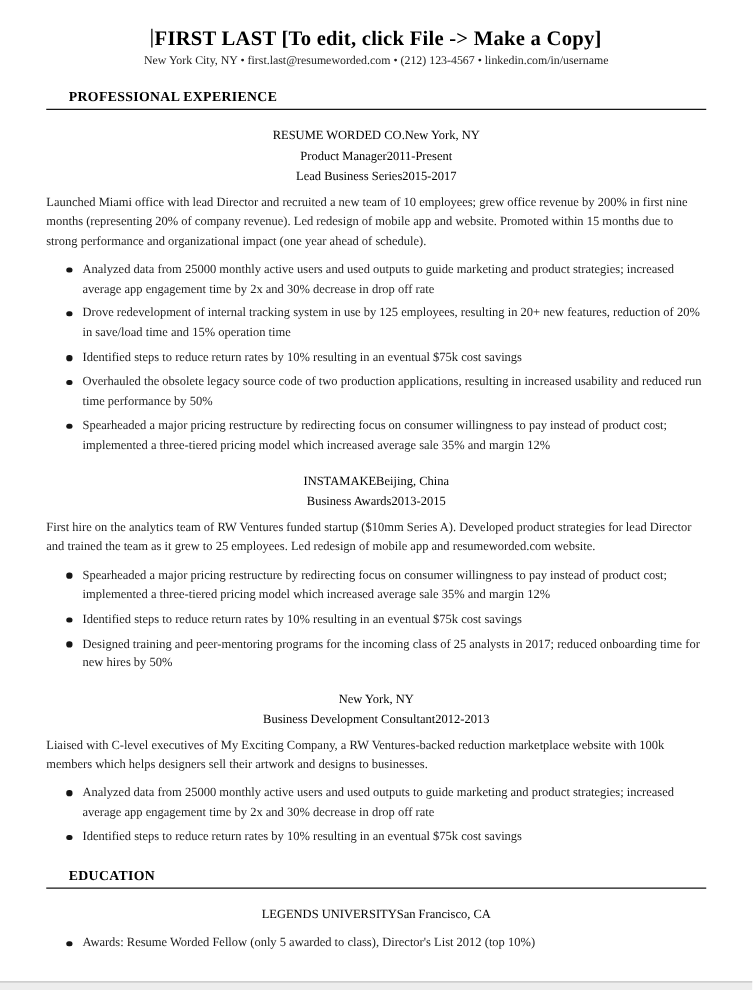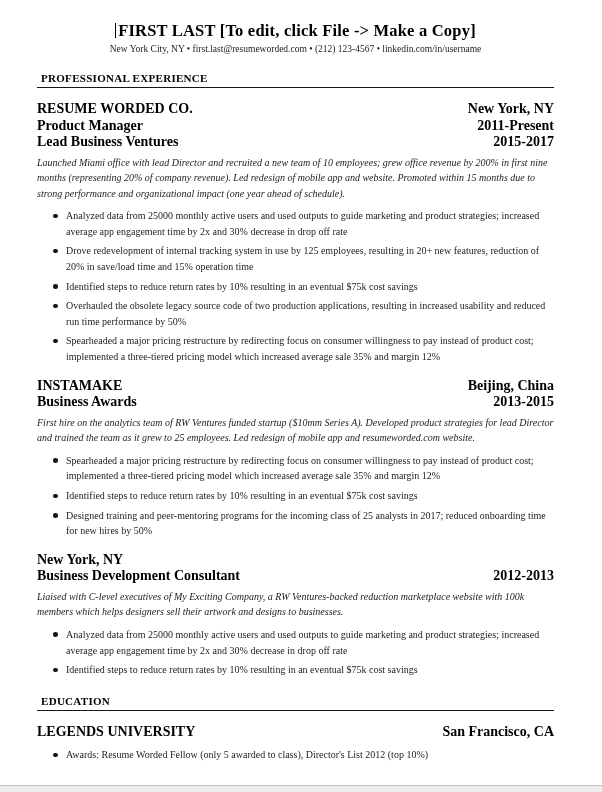--- a/index.html
+++ b/index.html
@@ -10,21 +10,21 @@
   body {
     width: 602px;
     height: 792px;
     position: relative;
     overflow: hidden;
     font-family: "Liberation Serif", serif;
     color: #1c1c1c;
     -webkit-font-smoothing: antialiased;
   }
   .page {
-    padding: 21px 48px 0 37px;
+    padding: 21px 37px 0 37px;
     box-sizing: border-box;
   }
   
   .doc-header { text-align: center; }
   h1.name {
     margin: 0;
     font-size: 16.5px;
     line-height: 20px;
     font-weight: bold;
     color: #000;
@@ -40,52 +40,51 @@
     vertical-align: -2px;
   }
   .contact {
     margin: 2px 0 0 0;
     font-size: 9.5px;
     line-height: 12px;
     color: #1c1c1c;
   }
   
   h2.section-heading {
-    margin: 16px 0 2px 4px;
+    margin: 16px 0 2px 18px;
     font-size: 11px;
     line-height: 14px;
     font-weight: bold;
     color: #000;
     letter-spacing: 0.3px;
   }
   .rule {
     height: 0;
     border-top: 1.6px solid #161616;
     margin: 0 0 1px 0;
   }
   
   .entry { margin-top: 13px; }
   .row {
     display: flex;
-    justify-content: space-between;
+    justify-content: center;
     align-items: baseline;
-    font-size: 14px;
+    font-size: 10px;
     line-height: 16.5px;
-    font-weight: bold;
+    font-weight: normal;
     color: #000;
   }
   .row .left  { text-align: left; }
   .row .right { text-align: right; white-space: nowrap; }
   .degree { font-style: italic; }
   .summary {
     margin: 4px 0 0 0;
     font-size: 10px;
     line-height: 15.6px;
     color: #1c1c1c;
-    font-style: italic;
   }
   ul.bullets {
     list-style: none;
     margin: 7px 0 0 0;
     padding: 0;
   }
   ul.bullets li {
     position: relative;
     padding-left: 29px;
     font-size: 10px;
@@ -132,21 +131,21 @@
     <div class="entry">
       <div class="row">
         <span class="left">RESUME WORDED CO.</span>
         <span class="right">New York, NY</span>
       </div>
       <div class="row">
         <span class="left">Product Manager</span>
         <span class="right">2011-Present</span>
       </div>
       <div class="row">
-        <span class="left">Lead Business Ventures</span>
+        <span class="left">Lead Business Series</span>
         <span class="right">2015-2017</span>
       </div>
       <p class="summary">Launched Miami office with lead Director and recruited a new team of 10 employees; grew office revenue by 200% in first nine months (representing 20% of company revenue). Led redesign of mobile app and website. Promoted within 15 months due to strong performance and organizational impact (one year ahead of schedule).</p>
       <ul class="bullets">
         <li>Analyzed data from 25000 monthly active users and used outputs to guide marketing and product strategies; increased average app engagement time by 2x and 30% decrease in drop off rate</li>
         <li>Drove redevelopment of internal tracking system in use by 125 employees, resulting in 20+ new features, reduction of 20% in save/load time and 15% operation time</li>
         <li>Identified steps to reduce return rates by 10% resulting in an eventual $75k cost savings</li>
         <li>Overhauled the obsolete legacy source code of two production applications, resulting in increased usability and reduced run time performance by 50%</li>
         <li>Spearheaded a major pricing restructure by redirecting focus on consumer willingness to pay instead of product cost; implemented a three-tiered pricing model which increased average sale 35% and margin 12%</li>
       </ul>

